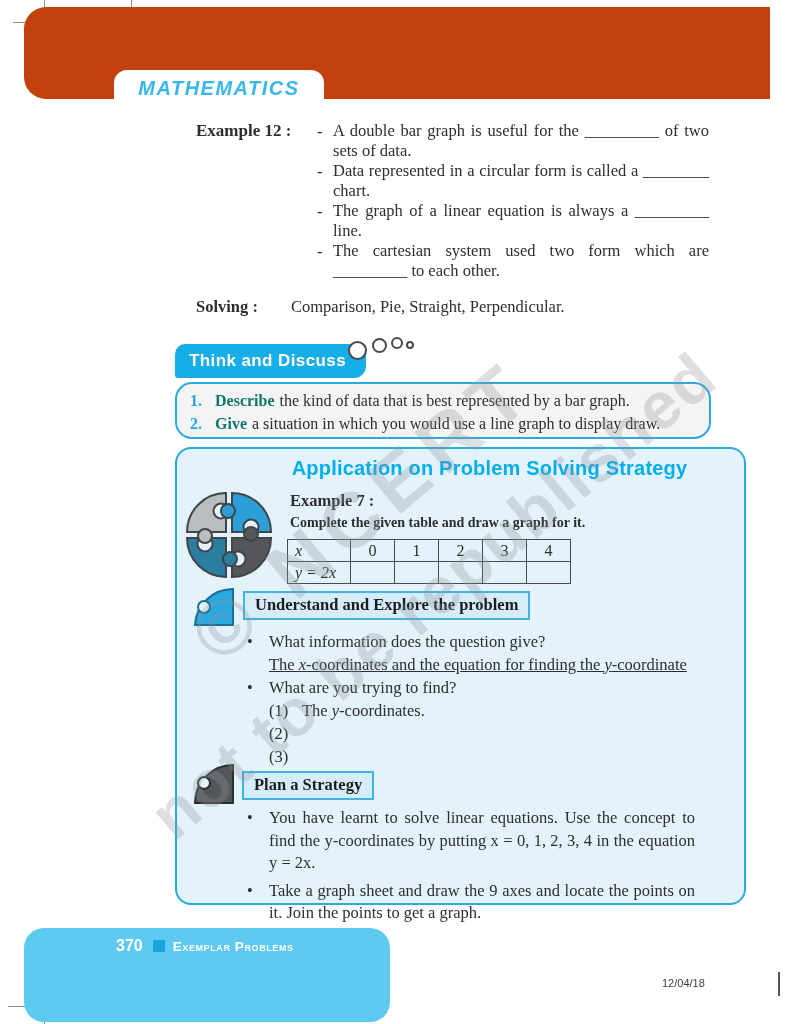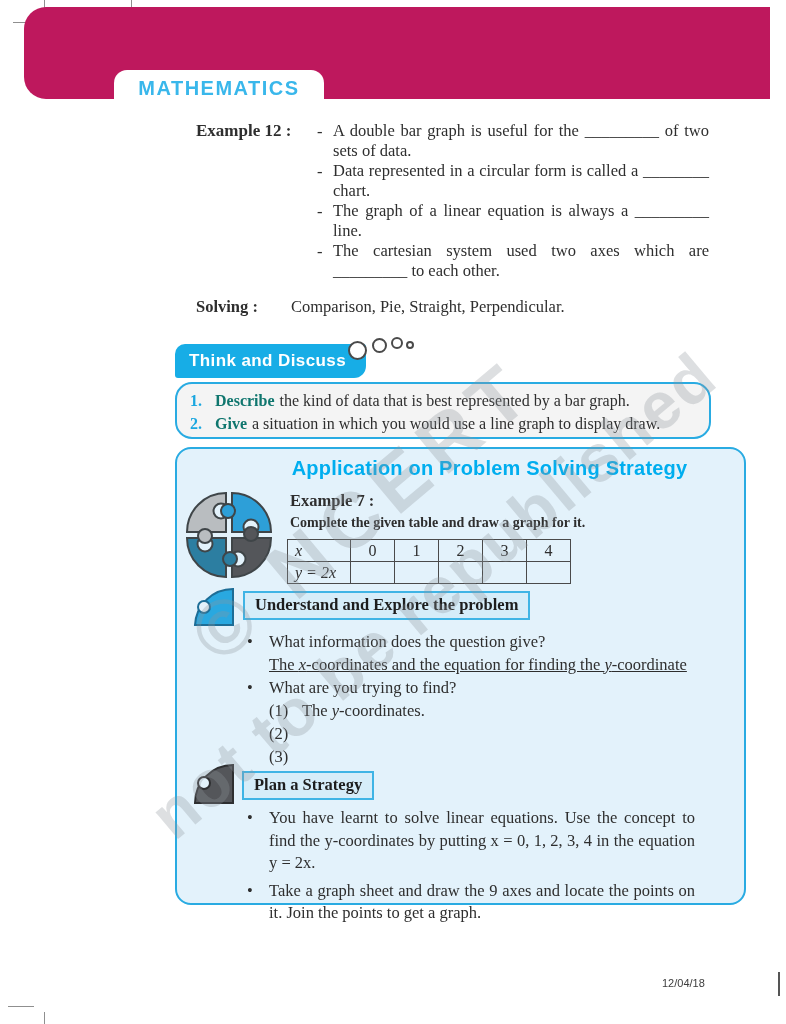--- a/index.html
+++ b/index.html
@@ -3,22 +3,22 @@
 <meta charset="utf-8">
 <style>
   html,body{margin:0;padding:0;background:#fff;}
   .page{position:relative;width:786px;height:1024px;background:#ffffff;overflow:hidden;
         font-family:"Liberation Serif","DejaVu Serif",serif;color:#2e2e2e;}
 
   
   .cm{position:absolute;background:#8f8f8f;}
 
   
-  .top-band{position:absolute;left:24px;top:7px;right:16px;height:92px;background:#be185d;
-            border-radius:22px 0 0 22px;}
+  .top-band{position:absolute;left:24px;top:7px;right:16px;height:92px;background:#c2410c;
+            border-radius:22px 0 0 22px;font-style:italic;}
   .title-tab{position:absolute;left:90px;top:63px;width:210px;height:36px;background:#ffffff;
              border-radius:13px 13px 0 0;display:flex;align-items:center;justify-content:center;}
   .title-tab span{font-family:"Liberation Sans","DejaVu Sans",sans-serif;font-weight:bold;
                   font-size:20px;letter-spacing:1.5px;color:#39b7eb;}
 
   
   .ex-label{position:absolute;left:196px;top:121px;font-weight:bold;font-size:17px;text-align:right;}
   .ex-items{position:absolute;left:317px;top:121px;width:392px;}
   .ex-item{display:flex;}
   .ex-item .dash{width:16px;flex:none;font-size:16.5px;line-height:22.5px;}
@@ -116,21 +116,21 @@
     <div class="ex-item">
       <span class="dash">-</span>
       <span class="txt">Data represented in a circular form is called a ________ chart.</span>
     </div>
     <div class="ex-item">
       <span class="dash">-</span>
       <span class="txt">The graph of a linear equation is always a _________ line.</span>
     </div>
     <div class="ex-item">
       <span class="dash">-</span>
-      <span class="txt">The cartesian system used two axes which are _________ to each other.</span>
+      <span class="txt">The cartesian system used two form which are _________ to each other.</span>
     </div>
   </div>
   <div class="solution-row">
     <span class="sol-label">Solving :</span><span>Comparison, Pie, Straight, Perpendicular.</span>
   </div>
 
   <div class="think-header">
     <span>Think and Discuss</span>
   </div>
   <div class="bub" style="left:348px;top:341px;width:19px;height:19px;"></div>
@@ -240,15 +240,22 @@
         <span class="b-txt">Take a graph sheet and draw the 9 axes and locate the points on it. Join the points to get a graph.</span>
       </div>
     </div>
   </div>
 
   <div class="watermark">
     <div class="wm1">© NCERT</div>
     <div class="wm2">not to be republished</div>
   </div>
 
+  <div class="footer-band">
+    <div class="footer-row">
+      <span class="pg">370</span>
+      <span class="sq"></span>
+      <span class="foot-label">Exemplar Problems</span>
+    </div>
+  </div>
   <div class="date-stamp">12/04/18</div>
 
 </div>
 
 </body></html>

